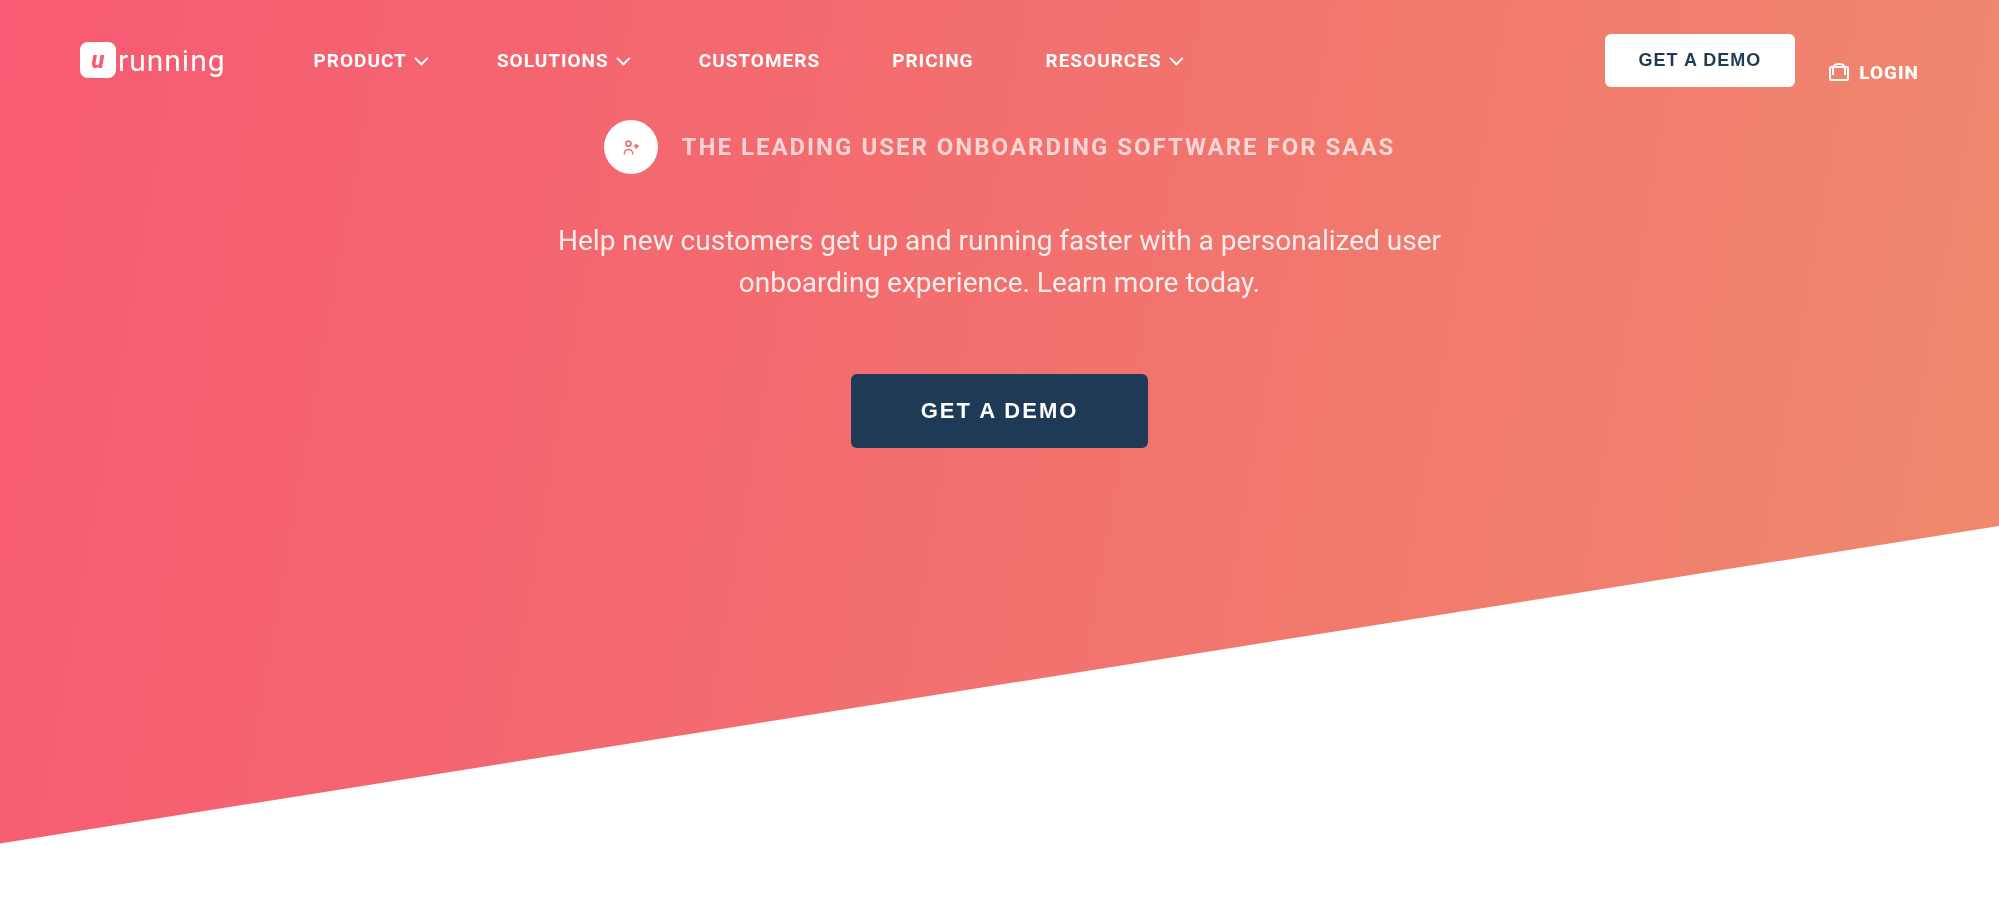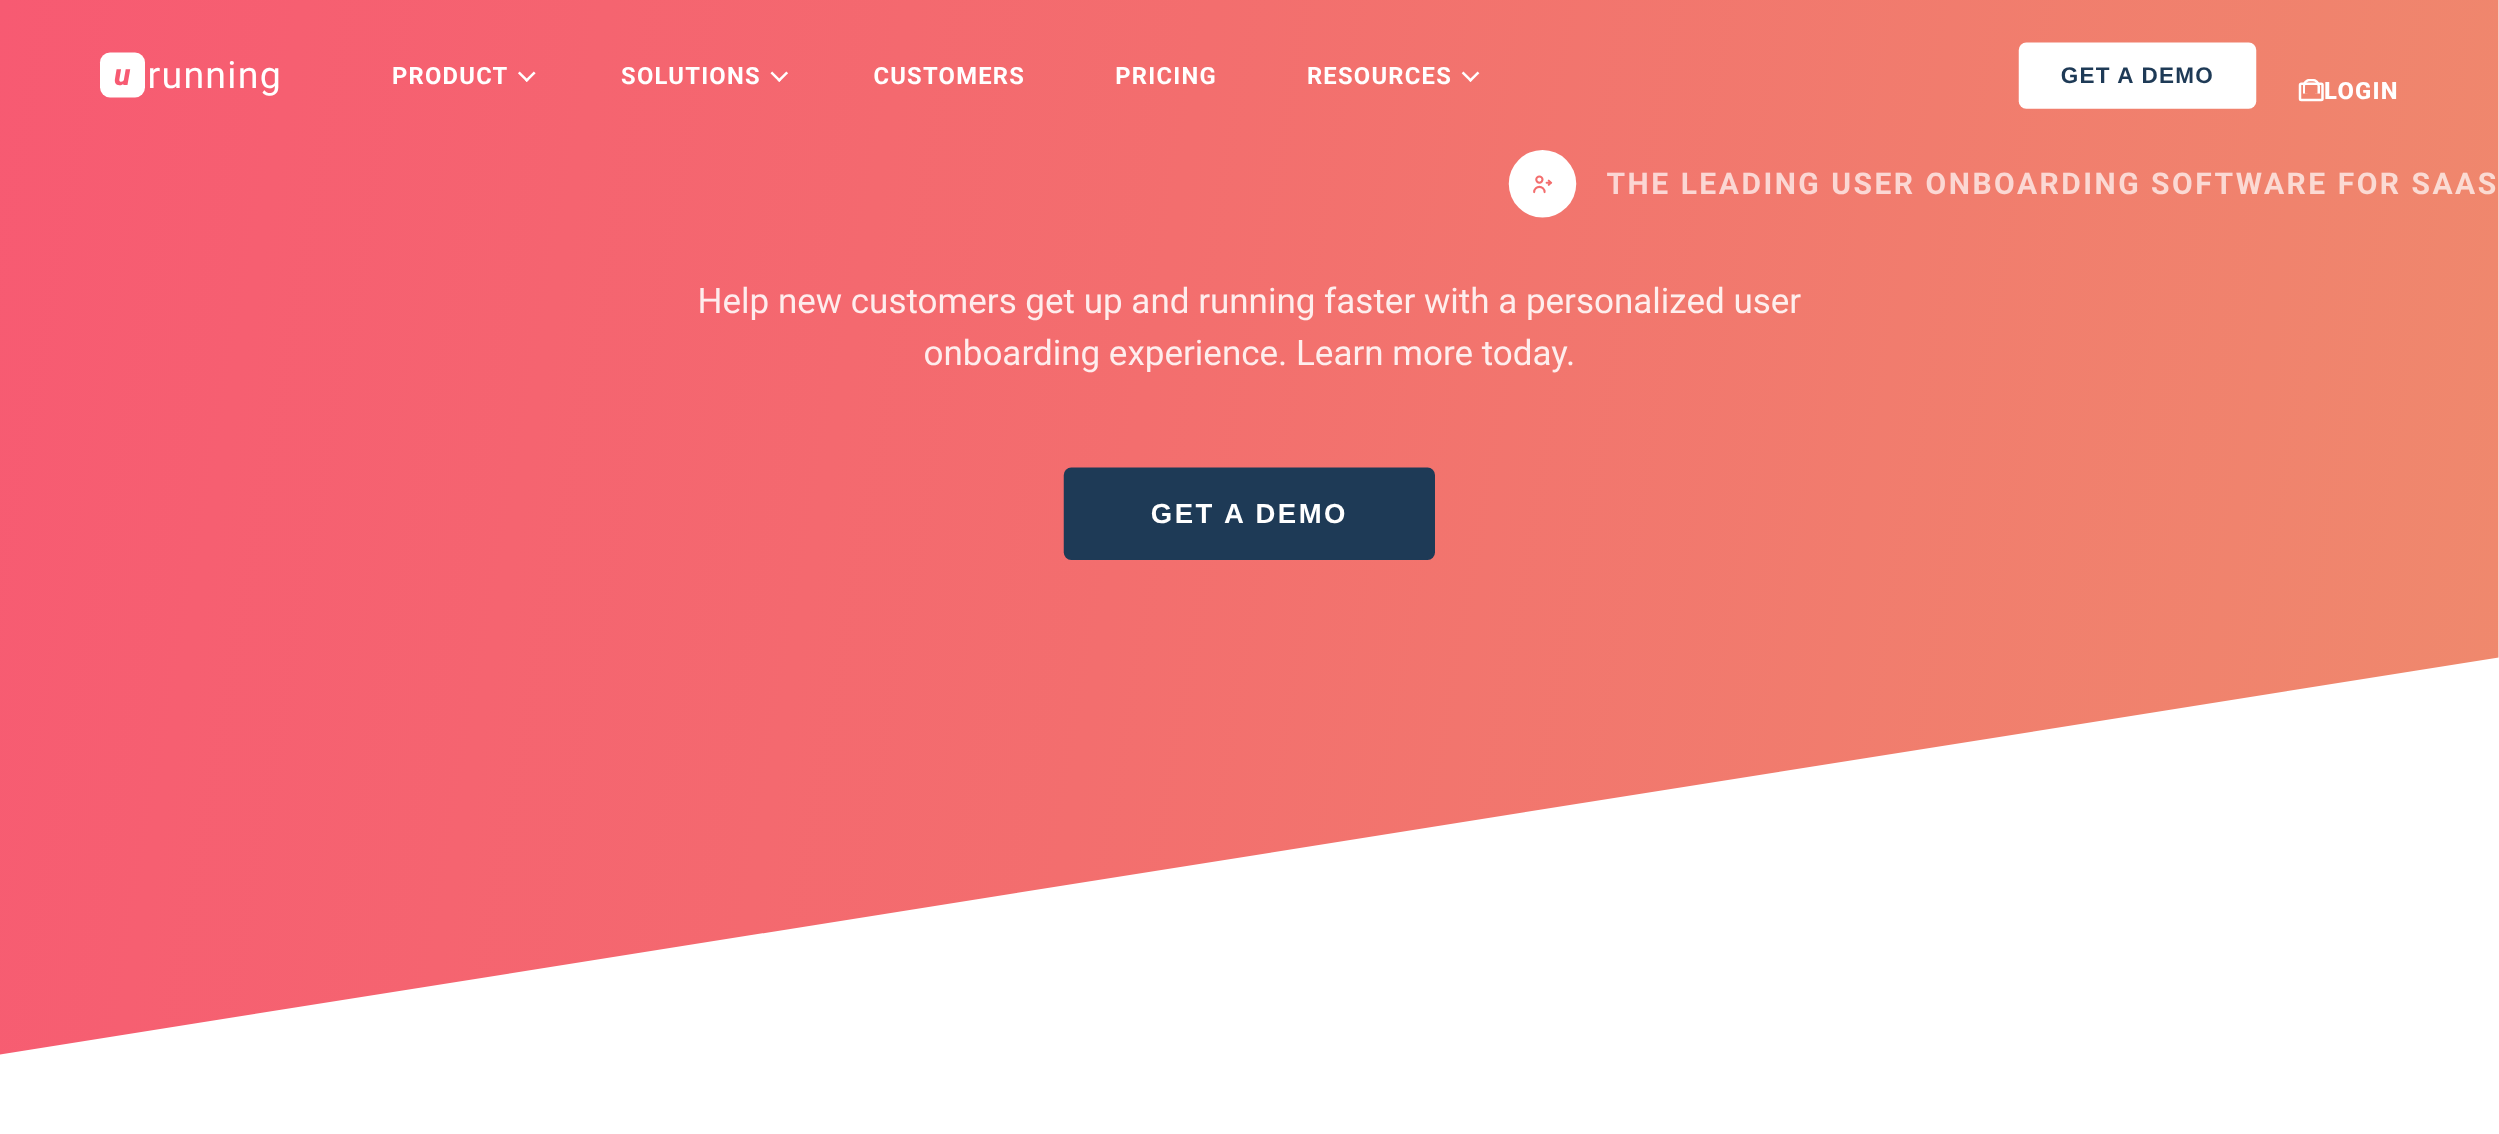--- a/index.html
+++ b/index.html
@@ -103,21 +103,21 @@
     border-radius: 6px;
     cursor: pointer;
   }
   .login {
     color: #ffffff;
     font-weight: 800;
     font-size: 19px;
     letter-spacing: 1px;
     display: flex;
     align-items: center;
-    gap: 4px;
+    gap: 14px;
     cursor: pointer;
     margin-top: 24px;
   }
   .lock-icon {
     width: 16px;
     height: 18px;
     position: relative;
   }
   .lock-icon::before {
     content: "";
@@ -145,21 +145,21 @@
     position: relative;
     z-index: 1;
     text-align: center;
     padding-top: 24px;
     color: #ffffff;
   }
 
   .eyebrow-row {
     display: flex;
     align-items: center;
-    justify-content: flex-end;
+    justify-content: center;
     gap: 24px;
     margin-bottom: 46px;
   }
   .eyebrow-badge {
     width: 54px;
     height: 54px;
     border-radius: 50%;
     background: #ffffff;
     display: flex;
     align-items: center;

